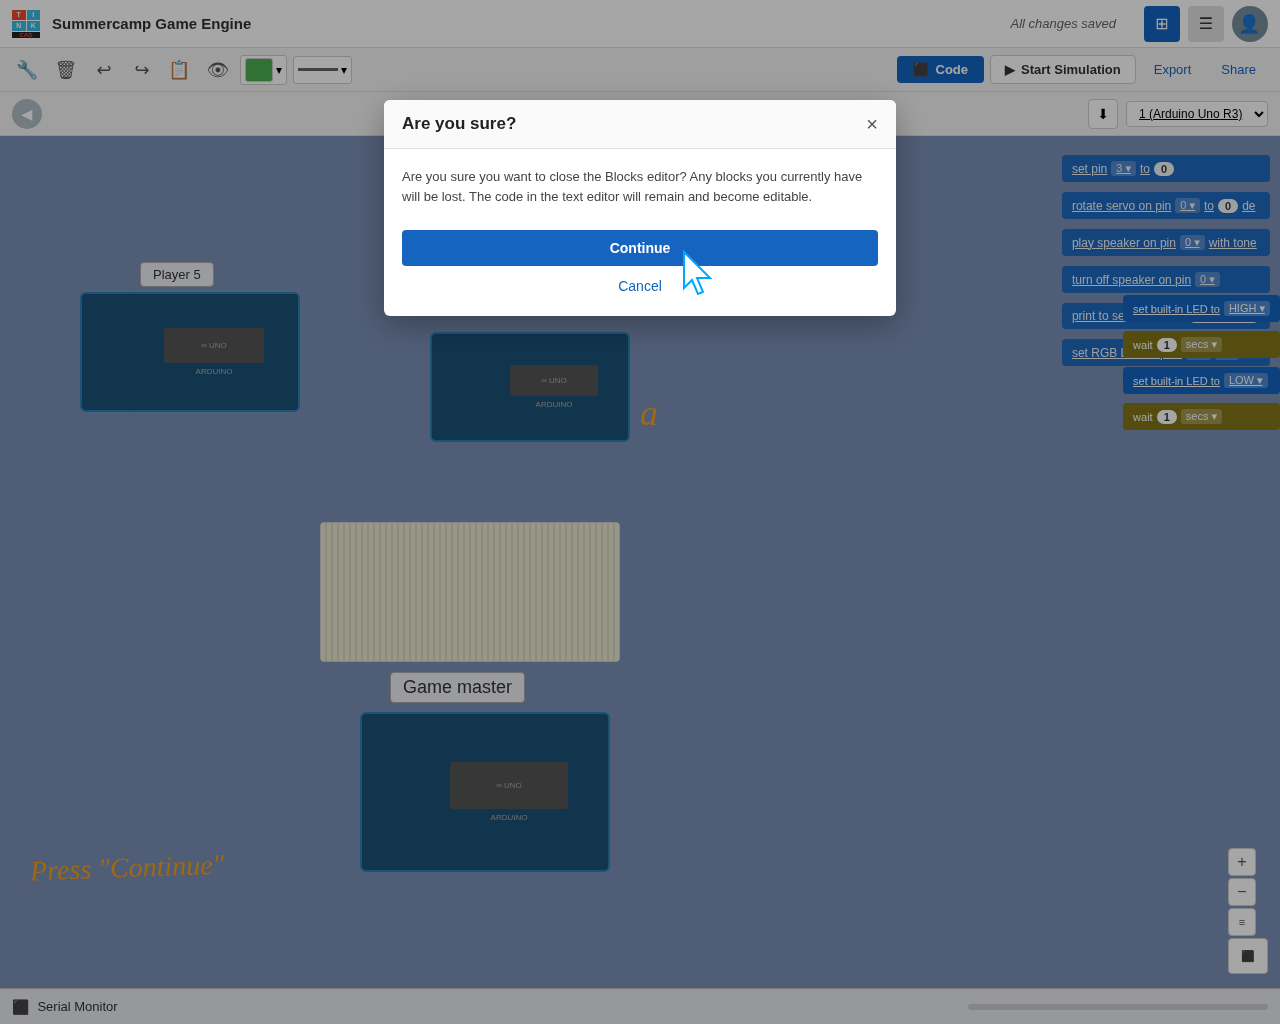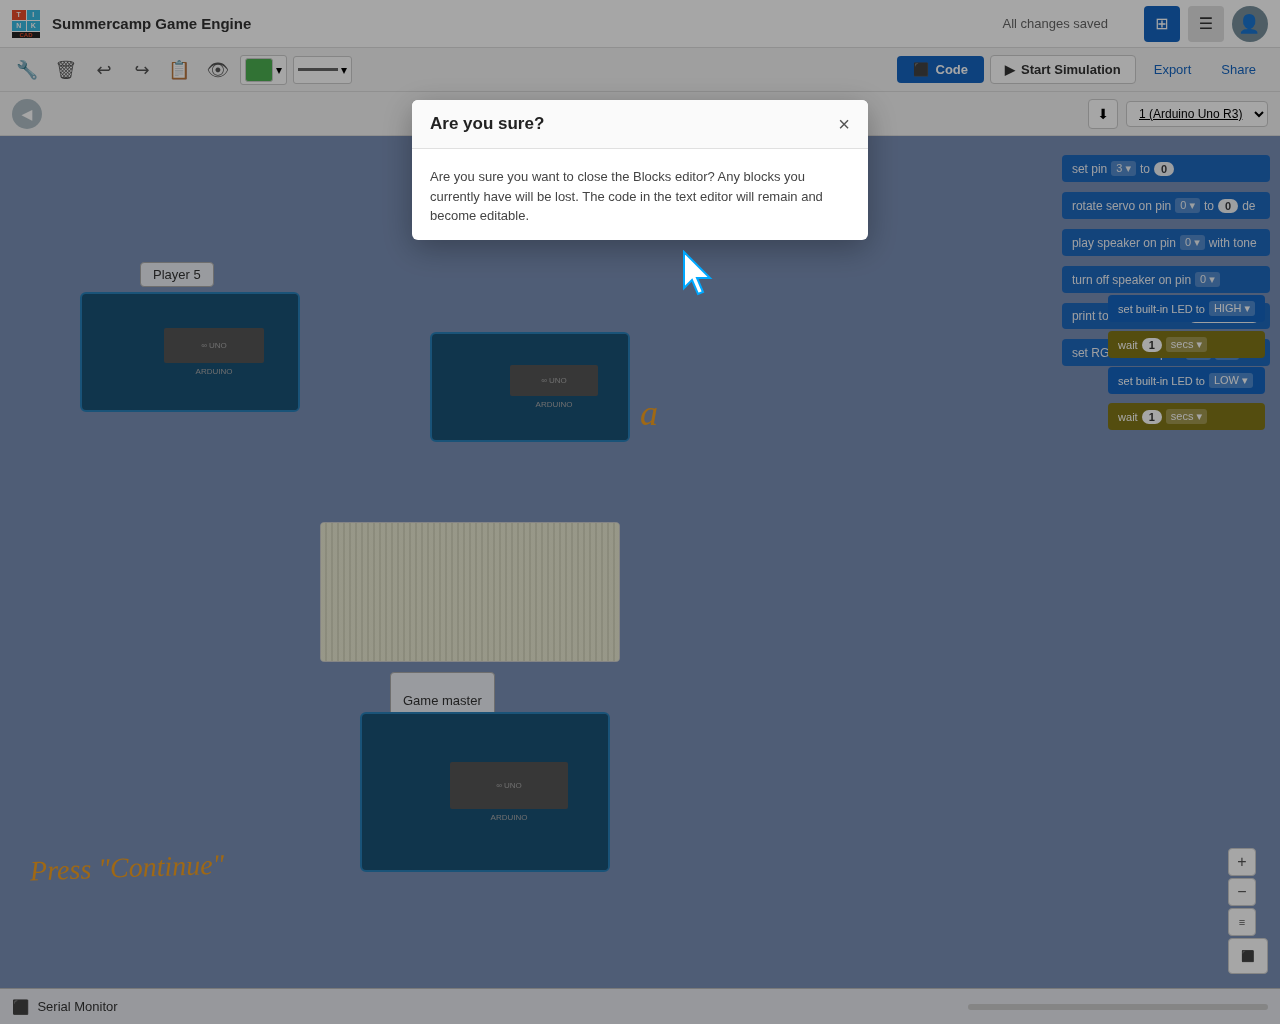--- a/index.html
+++ b/index.html
@@ -17,21 +17,21 @@
     }
     .logo-cell { font-size: 7px; font-weight: bold; display: flex; align-items: center; justify-content: center; color: #fff; }
     .logo-t { background: #e84c2b; }
     .logo-i { background: #3bbce4; }
     .logo-n { background: #3bbce4; }
     .logo-k { background: #3bbce4; }
 
     .app-title {
       font-size: 15px; font-weight: 600; color: #333; margin-left: 4px; flex: 1;
     }
-    .all-changes-saved { font-size: 13px; color: #666; margin-right: 28px; }
+    .all-changes-saved { font-size: 13px; color: #666; margin-right: 20px; font-style: italic; }
     .nav-icon-btn {
       width: 36px; height: 36px; border-radius: 4px; border: none; cursor: pointer;
       background: #1565c0; display: flex; align-items: center; justify-content: center;
       color: #fff; font-size: 16px;
     }
     .nav-icon-btn.active { background: #1565c0; }
     .nav-icon-btn.inactive { background: #e0e0e0; color: #333; }
     .avatar-btn {
       width: 36px; height: 36px; border-radius: 50%; background: #78909c;
       border: none; cursor: pointer; display: flex; align-items: center; justify-content: center;
@@ -107,36 +107,36 @@
 
     
     .player-label {
       position: absolute; background: rgba(255,255,255,0.85); border: 1px solid #aaa;
       border-radius: 4px; padding: 4px 12px; font-size: 13px; color: #333; font-weight: 500;
     }
 
     
     .game-master-label {
       position: absolute; background: rgba(255,255,255,0.85); border: 1px solid #aaa;
-      border-radius: 4px; padding: 20px 12px; font-size: 13px; color: #333; font-weight: 500;
+      border-radius: 4px; padding: 4px 12px; font-size: 18px; color: #333; font-weight: 500;
     }
 
     
     .breadboard {
       position: absolute; background: #f0f0dc; border: 1px solid #ccc;
       border-radius: 4px;
     }
 
     
     .code-block {
       display: inline-flex; align-items: center; border-radius: 4px;
       padding: 6px 10px; margin: 3px 0; font-size: 12px; color: #fff;
       font-weight: 500; gap: 4px; cursor: pointer; position: relative;
     }
-    .block-blue { background: #1565c0; }
+    .block-blue { background: #1565c0; text-decoration: underline; }
 
     .pin-badge {
       background: #fff; color: #333; border-radius: 10px; padding: 1px 7px;
       font-size: 11px; font-weight: 600;
     }
     .pin-dropdown {
       background: rgba(255,255,255,0.25); color: #fff; border-radius: 3px;
       padding: 1px 5px; font-size: 11px; display: inline-flex; align-items: center; gap: 2px;
     }
     .value-badge {
@@ -163,21 +163,21 @@
     }
 
     
     .modal-overlay {
       position: fixed; top: 0; left: 0; width: 1280px; height: 1024px;
       background: rgba(0,0,0,0.35); z-index: 100;
       display: flex; align-items: flex-start; justify-content: center;
       padding-top: 100px;
     }
     .modal {
-      background: #fff; border-radius: 6px; width: 456px;
+      background: #fff; border-radius: 6px; width: 512px;
       box-shadow: 0 8px 32px rgba(0,0,0,0.3);
       overflow: hidden;
     }
     .modal-header {
       display: flex; align-items: center; justify-content: space-between;
       padding: 14px 18px; border-bottom: 1px solid #e0e0e0;
       background: #fafafa;
     }
     .modal-title { font-size: 17px; font-weight: 700; color: #222; }
     .modal-close {
@@ -368,21 +368,21 @@
           <span class="pin-badge">hello world</span>
         </div>
 
         <div class="code-block block-blue">
           <span>set RGB LED in pins</span>
           <span class="pin-dropdown">3 ▾</span>
           <span class="pin-dropdown">3 ▾</span>
         </div>
       </div>
 
-      <div style="position:absolute; top:200px; right:15px; display:flex; flex-direction:column; gap:3px;">
+      <div style="position:absolute; top:200px; right:0; display:flex; flex-direction:column; gap:3px;">
         <div class="code-block block-blue" style="font-size:11px;">
           <span>set built-in LED to</span>
           <span class="pin-dropdown">HIGH ▾</span>
         </div>
         <div class="code-block" style="background:#827717;font-size:11px;">
           <span>wait</span>
           <span class="pin-badge">1</span>
           <span class="pin-dropdown">secs ▾</span>
         </div>
         <div class="code-block block-blue" style="font-size:11px;">
@@ -419,20 +419,24 @@
 
 <div class="modal-overlay">
   <div class="modal">
     <div class="modal-header">
       <span class="modal-title">Are you sure?</span>
       <button class="modal-close">×</button>
     </div>
     <div class="modal-body">
       <p class="modal-text">Are you sure you want to close the Blocks editor? Any blocks you currently have will be lost. The code in the text editor will remain and become editable.</p>
     </div>
+    <div class="modal-footer">
+      <button class="continue-btn">Continue</button>
+      <button class="cancel-link">Cancel</button>
+    </div>
   </div>
 
   <div class="cursor-overlay">
     <svg width="40" height="50" viewBox="0 0 40 50">
       <polygon points="4,2 4,38 12,30 18,44 23,42 17,28 30,28" fill="white" stroke="#00a8ff" stroke-width="2"></polygon>
     </svg>
   </div>
 </div>
 
 </body></html>

